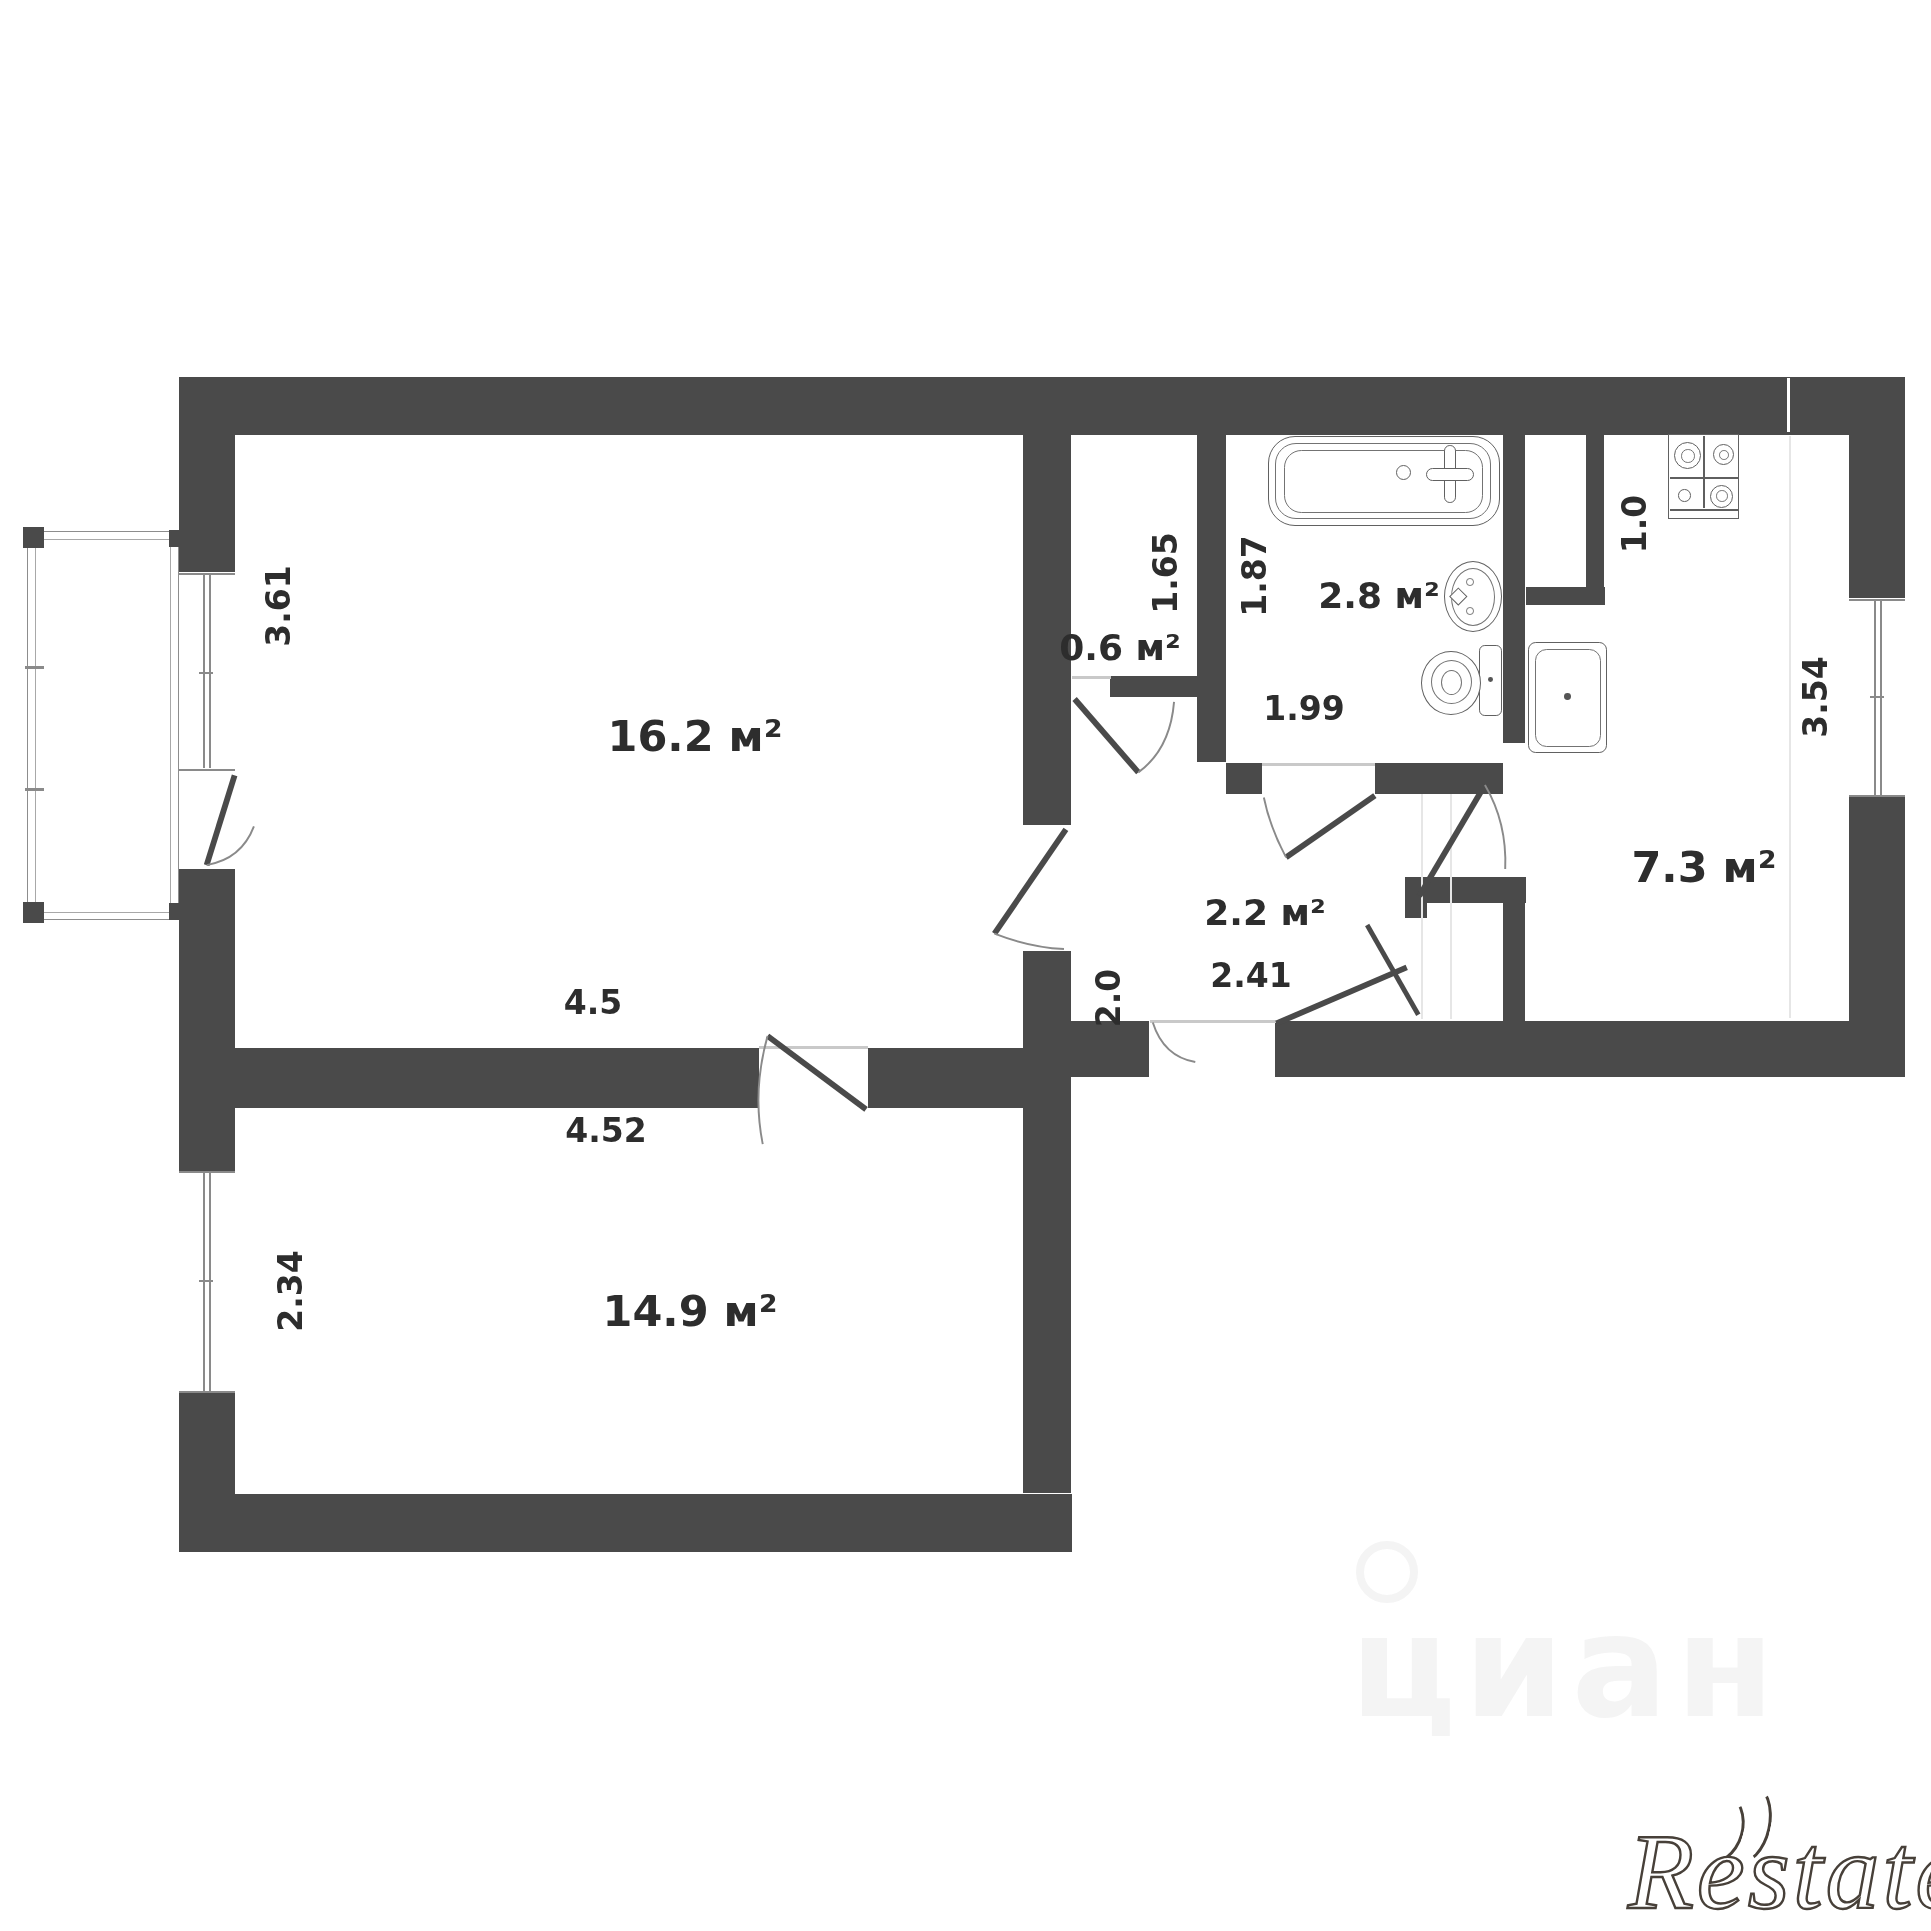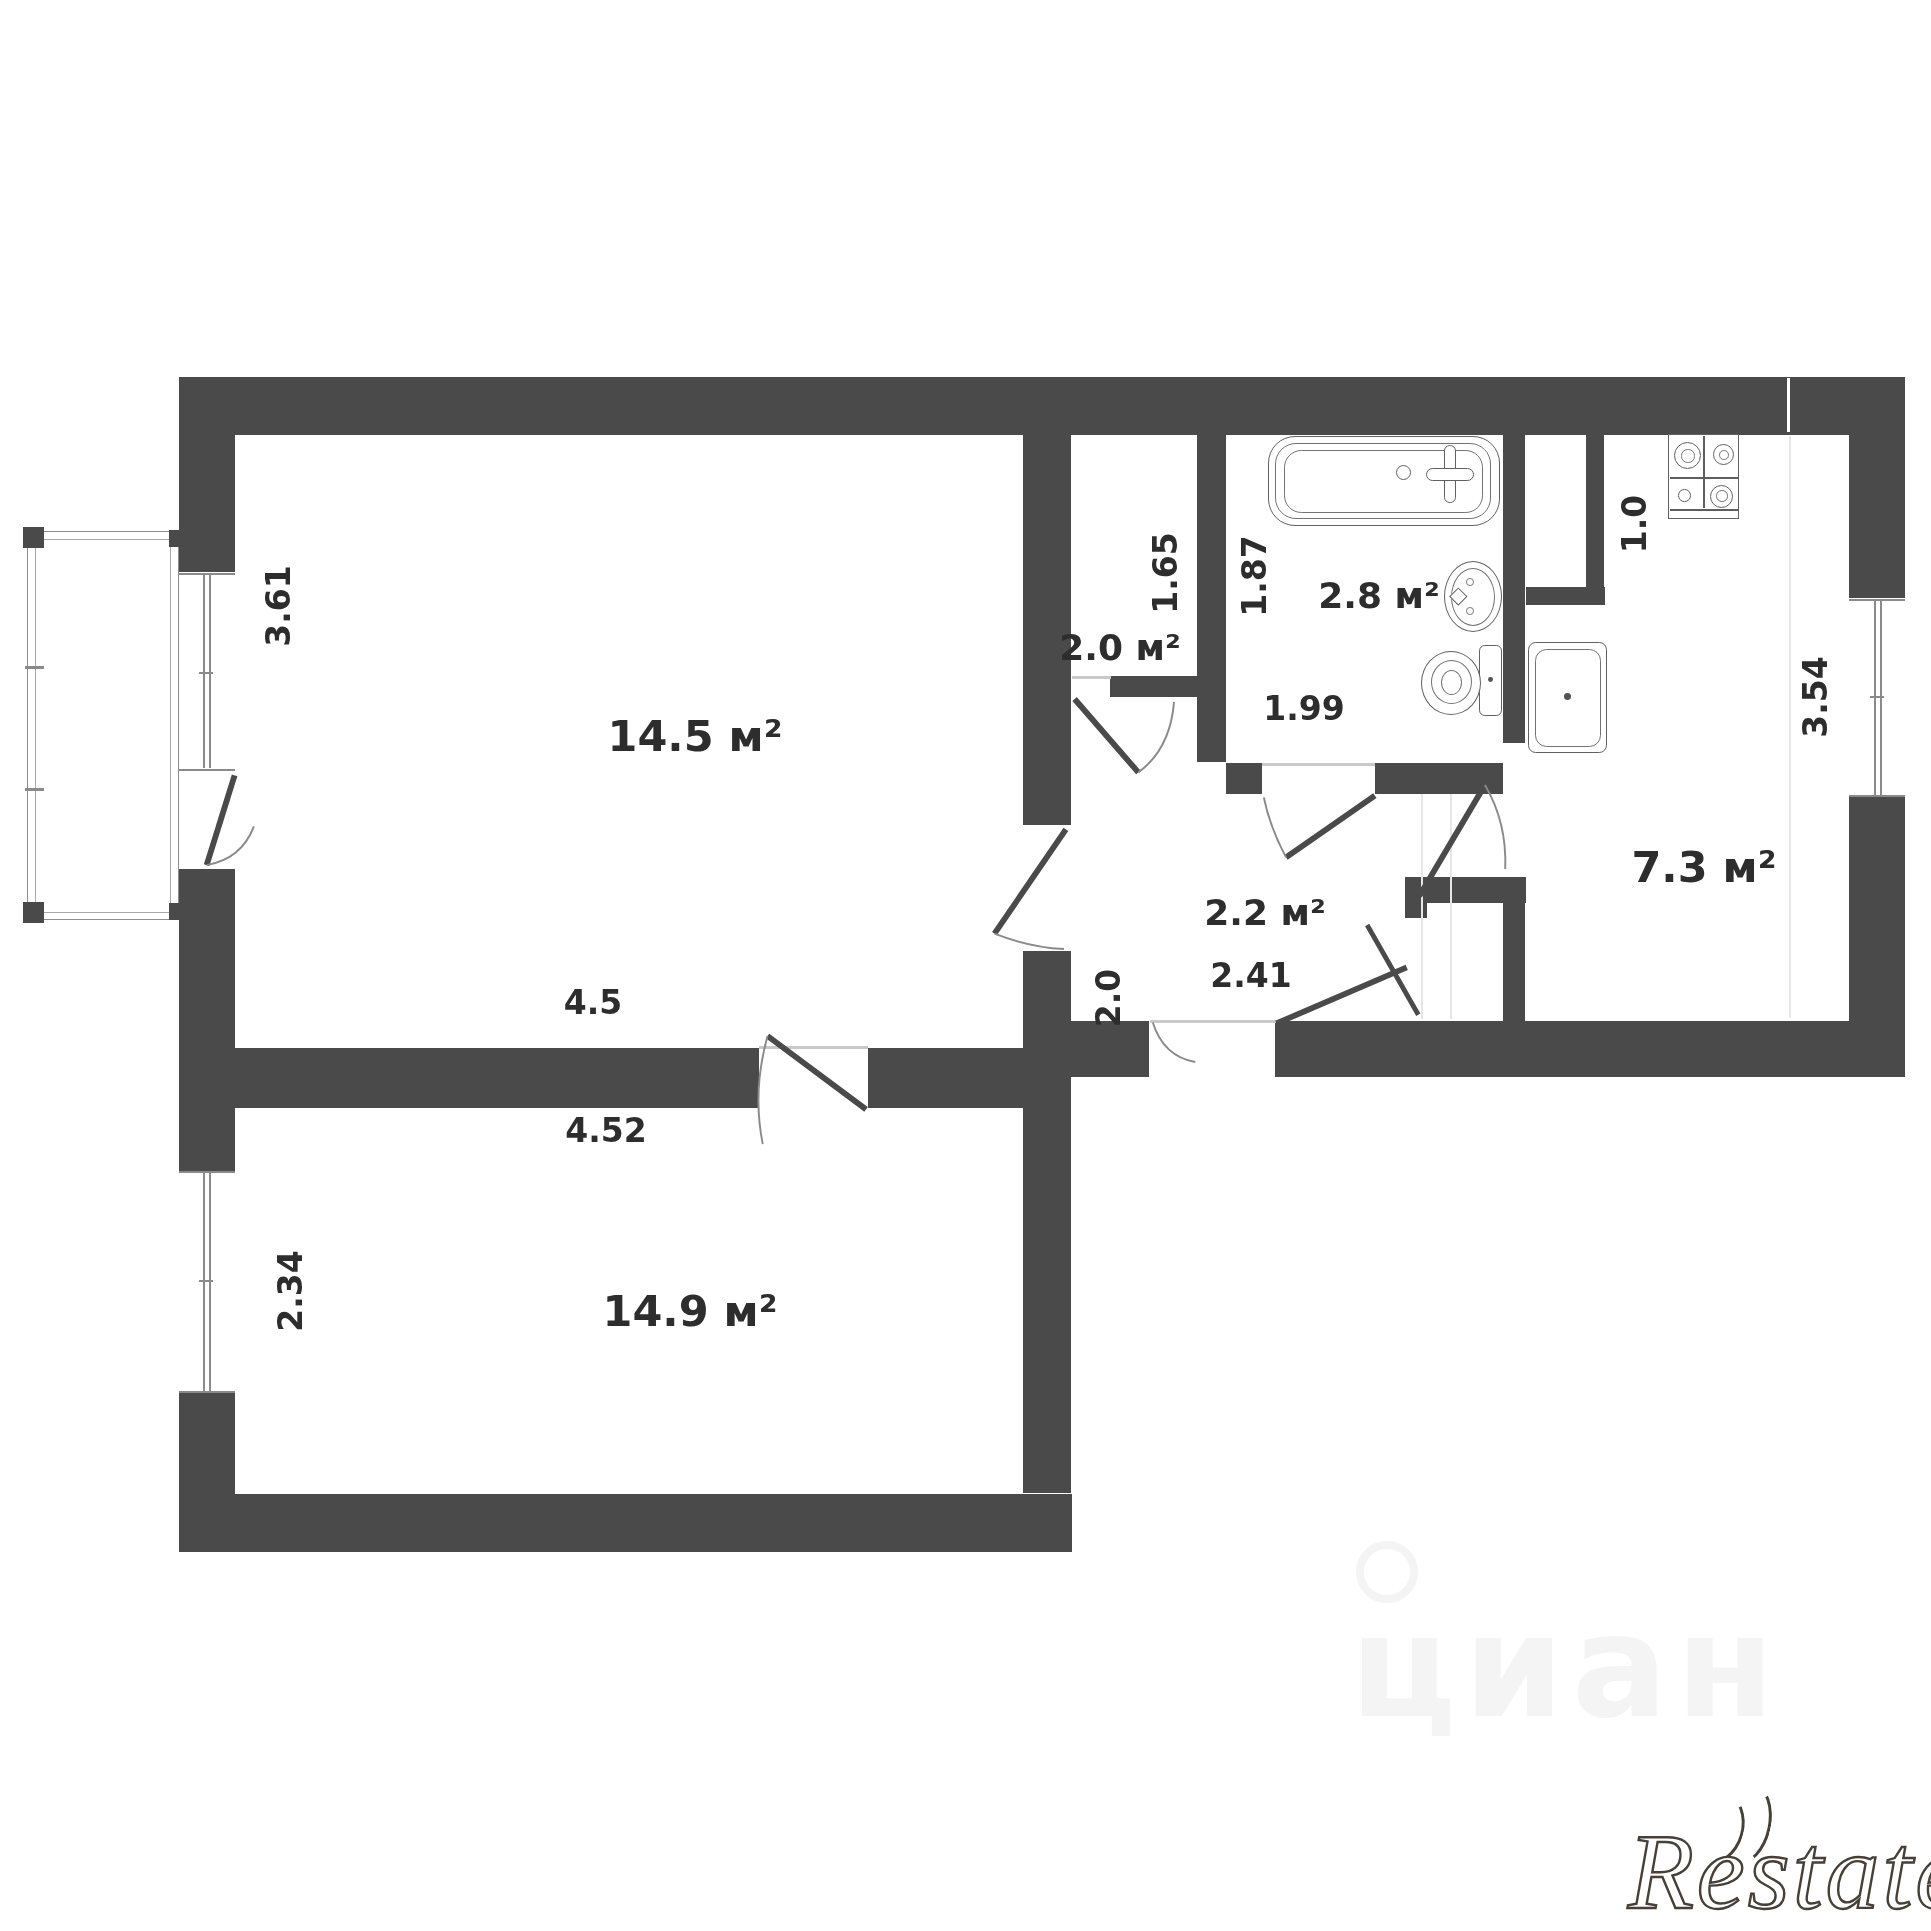--- a/index.html
+++ b/index.html
@@ -177,23 +177,23 @@
     <path d="M 1104 859 L 1030 967" stroke="#4a4a4a" stroke-width="6" fill="none"></path>
     <path d="M 1030 967 Q 1066 981 1102 983" stroke="#8a8a8a" stroke-width="2" fill="none"></path>
 
     <path d="M 795 1073 L 897 1149" stroke="#4a4a4a" stroke-width="6" fill="none"></path>
     <path d="M 795 1073 Q 779 1130 790 1185" stroke="#8a8a8a" stroke-width="2" fill="none"></path>
 
     <path d="M 1322 1060 L 1457 1002" stroke="#4a4a4a" stroke-width="6" fill="none"></path>
     <path d="M 1194 1059 Q 1205 1094 1238 1100" stroke="#8a8a8a" stroke-width="2" fill="none"></path>
   </svg>
 
-  <div class="lbl room" style="left:695px;top:736px;">14.5 м²</div>
+  <div class="lbl room" style="left:695px;top:736px;">16.2 м²</div>
   <div class="lbl room" style="left:690px;top:1311px;">14.9 м²</div>
-  <div class="lbl room small" style="left:1120px;top:648px;">2.0 м²</div>
+  <div class="lbl room small" style="left:1120px;top:648px;">0.6 м²</div>
   <div class="lbl room small" style="left:1379px;top:596px;">2.8 м²</div>
   <div class="lbl room" style="left:1704px;top:867px;">7.3 м²</div>
   <div class="lbl room small" style="left:1265px;top:913px;">2.2 м²</div>
 
   <div class="lbl dim v" style="left:278px;top:606px;">3.61</div>
   <div class="lbl dim" style="left:593px;top:1002px;">4.5</div>
   <div class="lbl dim" style="left:606px;top:1130px;">4.52</div>
   <div class="lbl dim v" style="left:290px;top:1291px;">2.34</div>
   <div class="lbl dim v" style="left:1165px;top:573px;">1.65</div>
   <div class="lbl dim v" style="left:1254px;top:576px;">1.87</div>

